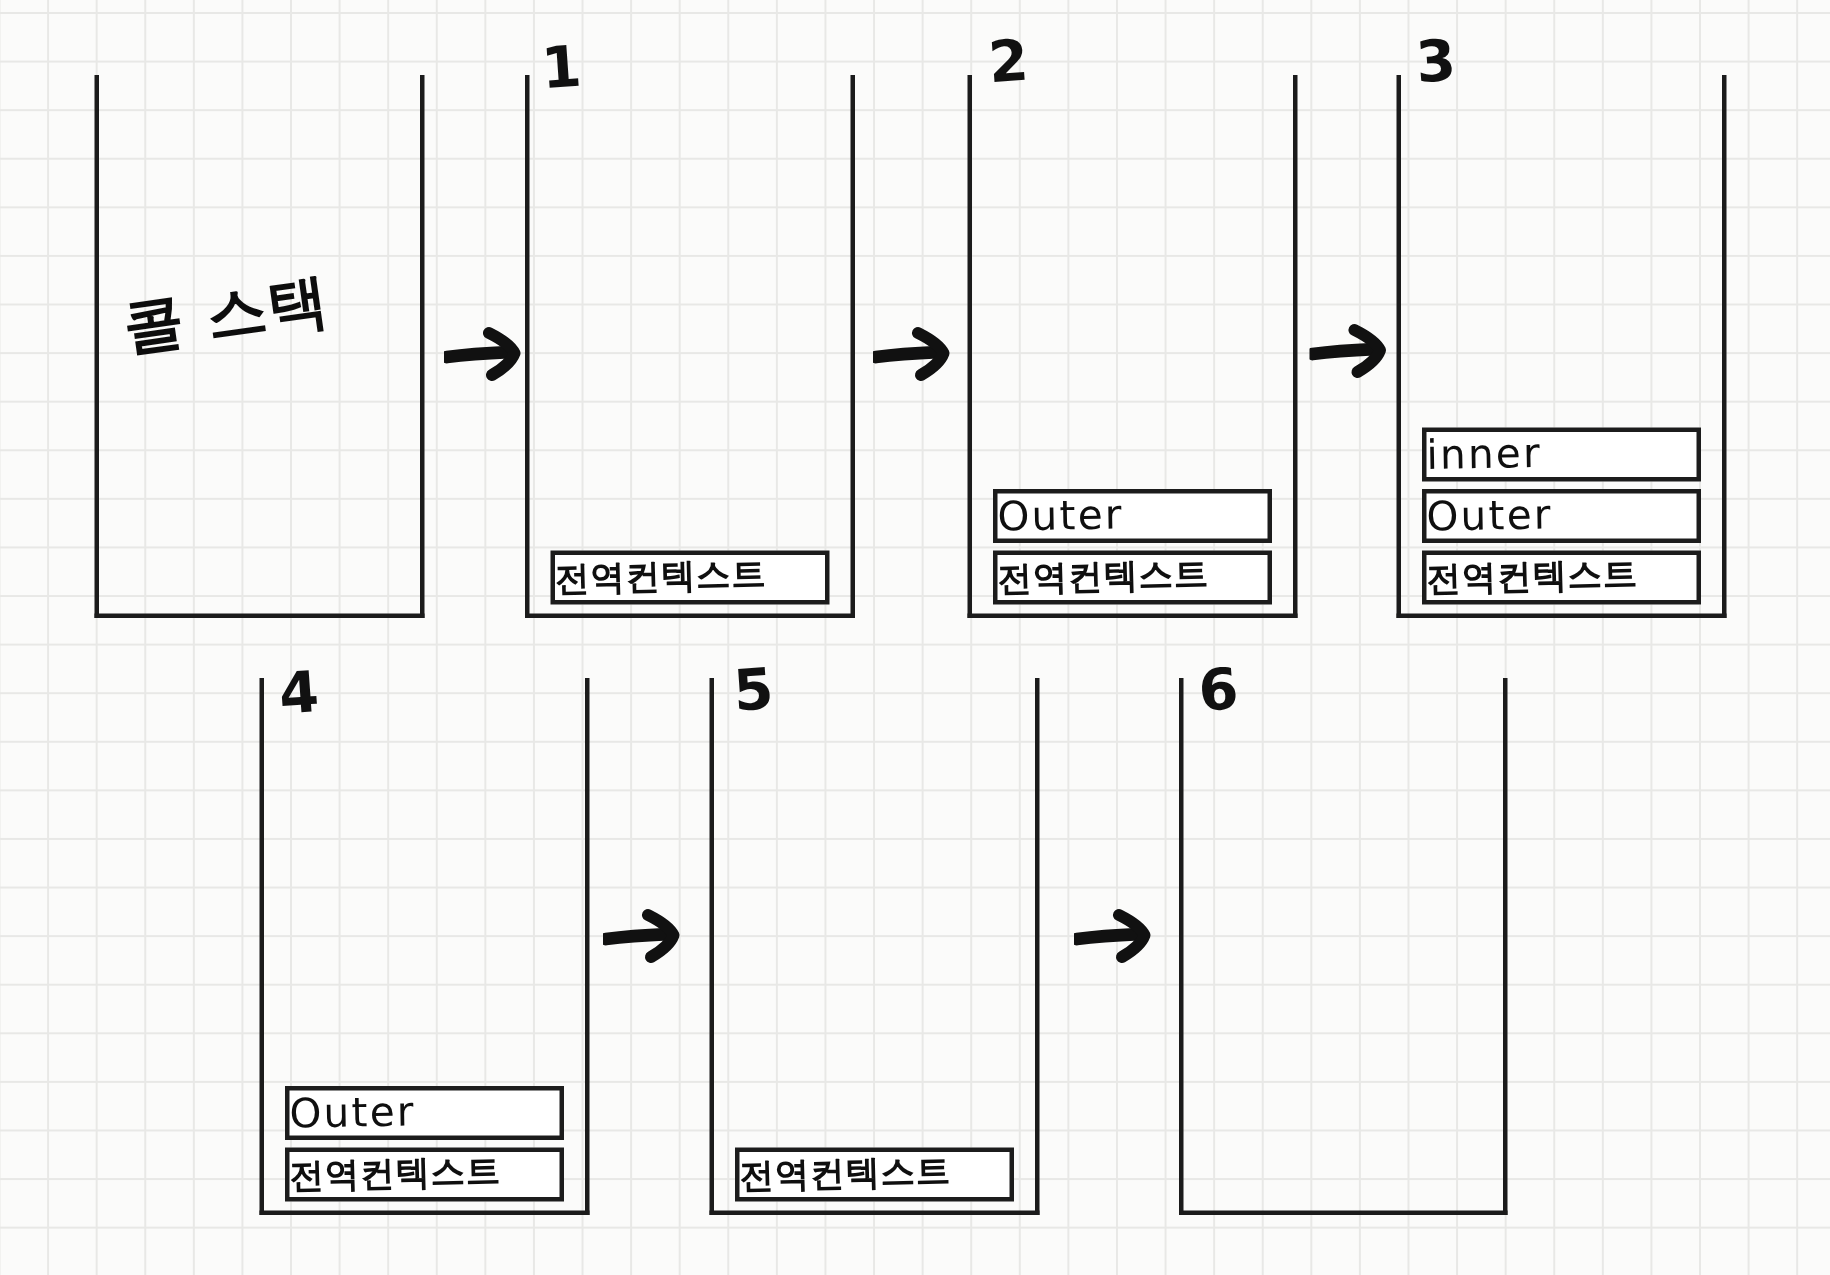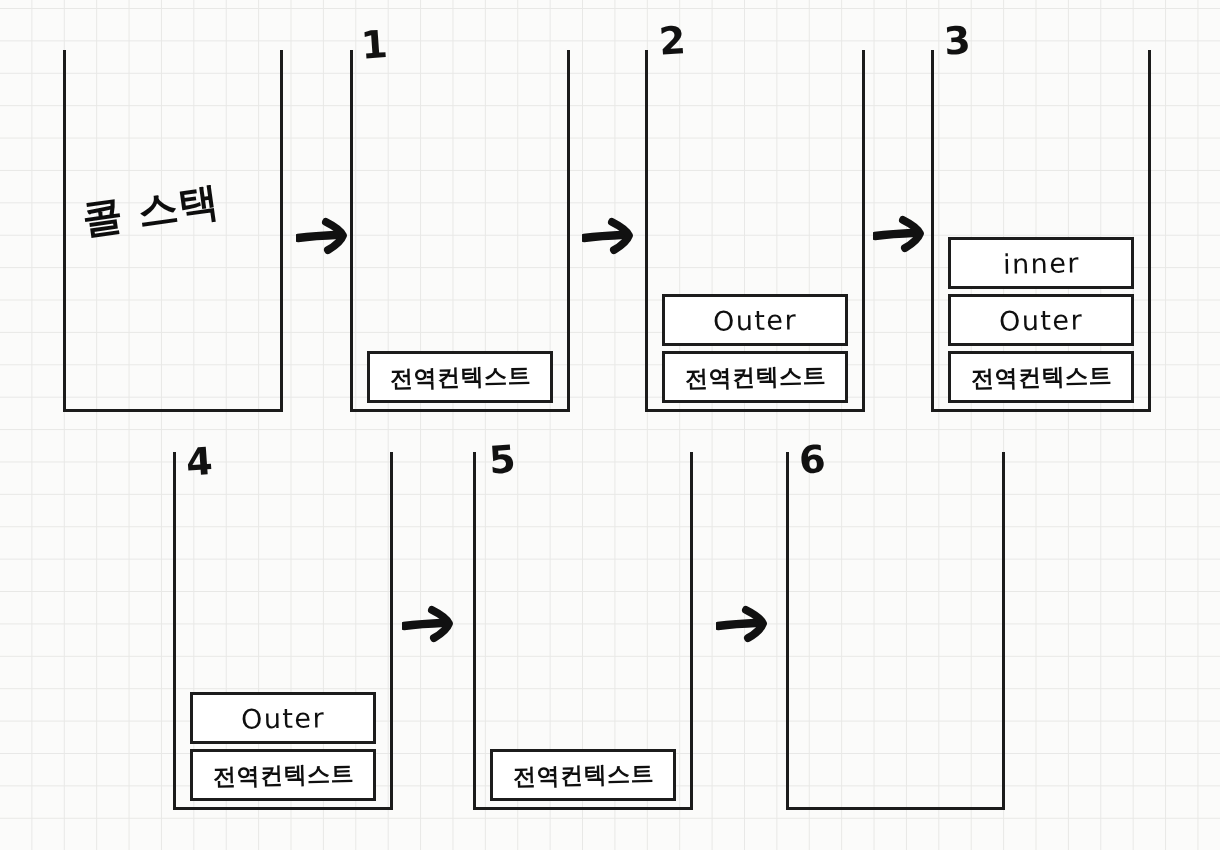--- a/index.html
+++ b/index.html
@@ -66,24 +66,23 @@
     transform: rotate(-8deg);
     letter-spacing: 1px;
   }
 
   
   .frame {
     box-sizing: border-box;
     width: 100%;
     border: 3px solid #1c1c1c;
     background: #ffffff;
-    height: 52px;
+    height: 36px;
     display: flex;
     align-items: center;
-    justify-content: center;
     margin-top: 5px;
   }
   .frame-label {
     font-family: "DejaVu Sans", sans-serif;
     font-size: 26px;
     color: #0f0f0f;
     line-height: 1;
     white-space: nowrap;
   }
   .frame-label.ko {

